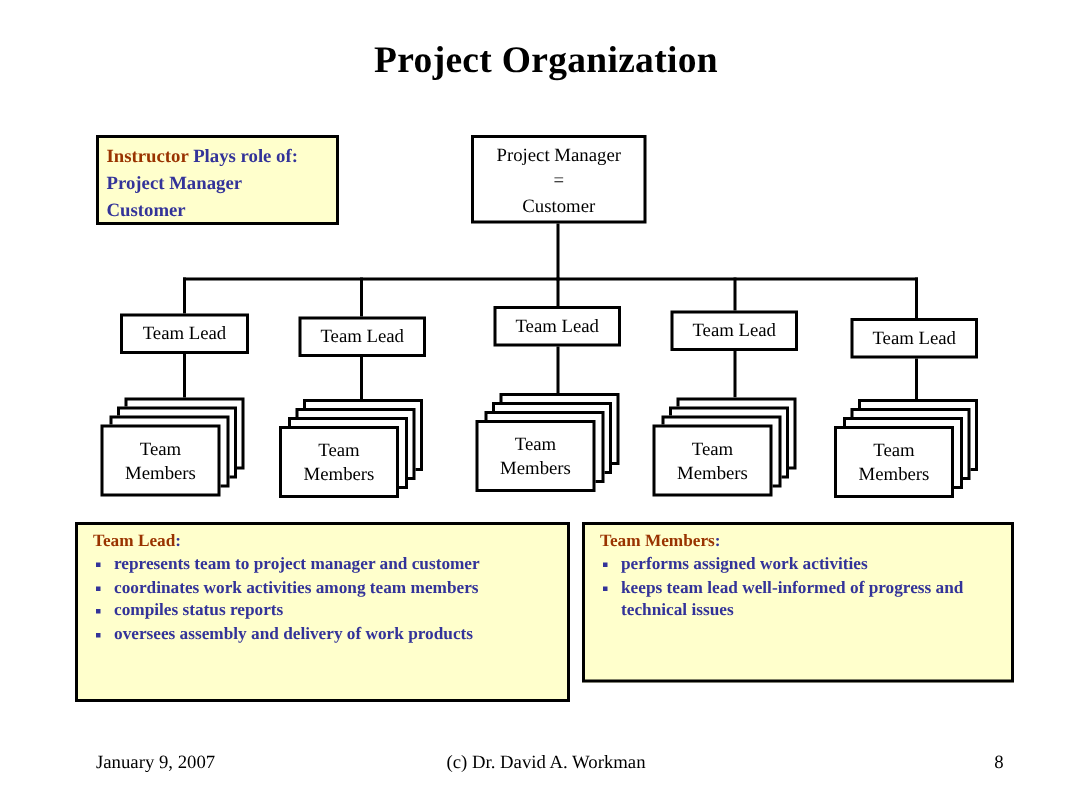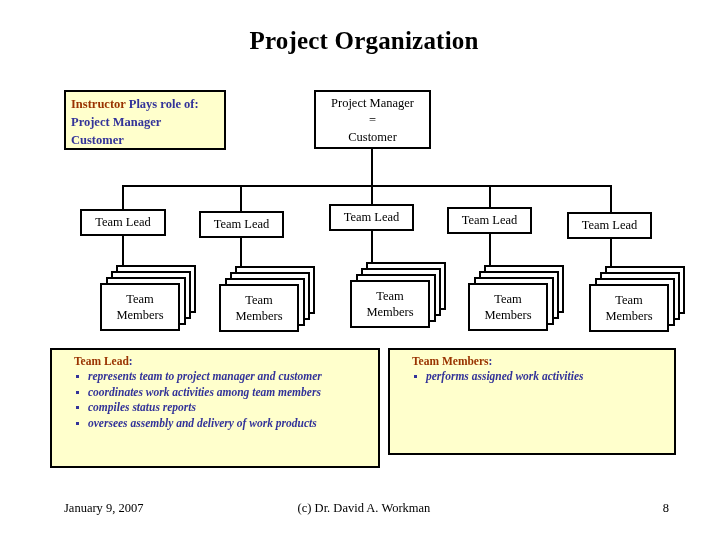--- a/index.html
+++ b/index.html
@@ -94,21 +94,20 @@
     background: #000000;
   }
   .line-v { width: 2px; }
   .line-h { height: 2px; }
 
   
   .stack {
     position: absolute;
     width: 96px;
     height: 66px;
-    margin-left: 33px;
   }
   .stack .sheet {
     position: absolute;
     box-sizing: border-box;
     border: 2px solid #000000;
     background: #ffffff;
     width: 80px;
     height: 48px;
   }
   .stack .s3 { left: 16px; top: 0px;  z-index: 1; }
@@ -123,41 +122,40 @@
     font-size: 12.5px;
     line-height: 16px;
   }
 
   
   .role-box {
     position: absolute;
     box-sizing: border-box;
     border: 2px solid #000000;
     background: #ffffcc;
-    padding: 4px 6px 4px 22px;
+    padding: 4px 6px 4px 10px;
     font-family: "Liberation Serif", "DejaVu Serif", serif;
     font-size: 11.5px;
     font-weight: bold;
     color: #333399;
     line-height: 15.4px;
   }
   .role-box .role-title {
     color: #993300;
   }
   .role-box .role-title .colon { color: #333399; }
   .role-box ul {
     list-style: none;
     margin: 0;
     padding: 0;
   }
   .role-box li {
     position: relative;
     padding-left: 14px;
     margin: 0;
-    font-style: italic;
   }
   .role-box li .bullet {
     position: absolute;
     left: 2px;
     top: 6px;
     width: 3px;
     height: 3px;
     background: #333399;
   }
   #team-lead-role { left: 46px;  top: 348px; width: 330px; height: 120px; }
@@ -292,20 +290,21 @@
       <li><span class="bullet"></span><span>coordinates work activities among team members</span></li>
       <li><span class="bullet"></span><span>compiles status reports</span></li>
       <li><span class="bullet"></span><span>oversees assembly and delivery of work products</span></li>
     </ul>
   </div>
 
   <div class="role-box" id="team-members-role">
     <div class="role-title"><span>Team Members</span><span class="colon">:</span></div>
     <ul>
       <li><span class="bullet"></span><span>performs assigned work activities</span></li>
+      <li><span class="bullet"></span><span>keeps team lead well-informed of progress and technical issues</span></li>
     </ul>
   </div>
 
   <div class="footer" id="footer-date">January 9, 2007</div>
   <div class="footer" id="footer-center">(c) Dr. David A. Workman</div>
   <div class="footer" id="footer-page">8</div>
 
 </div>
 
 </body></html>

